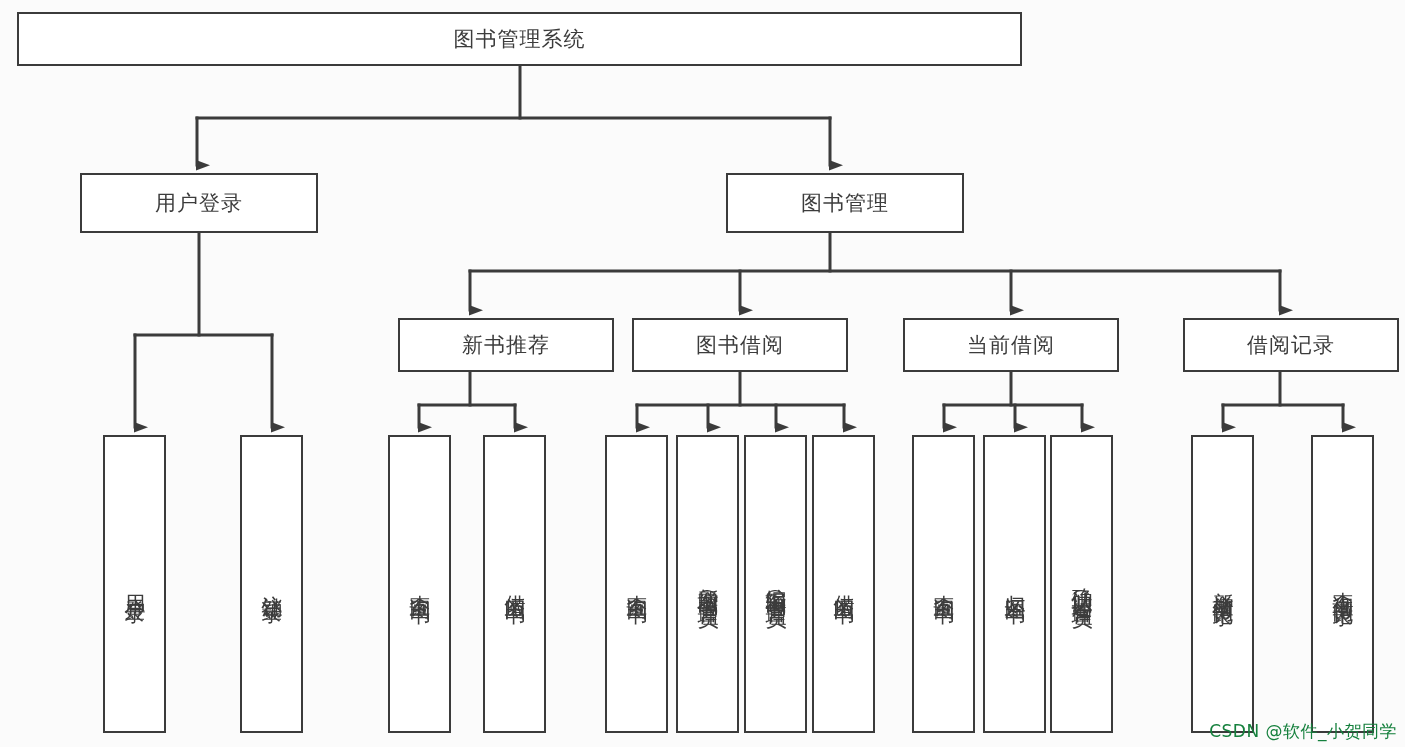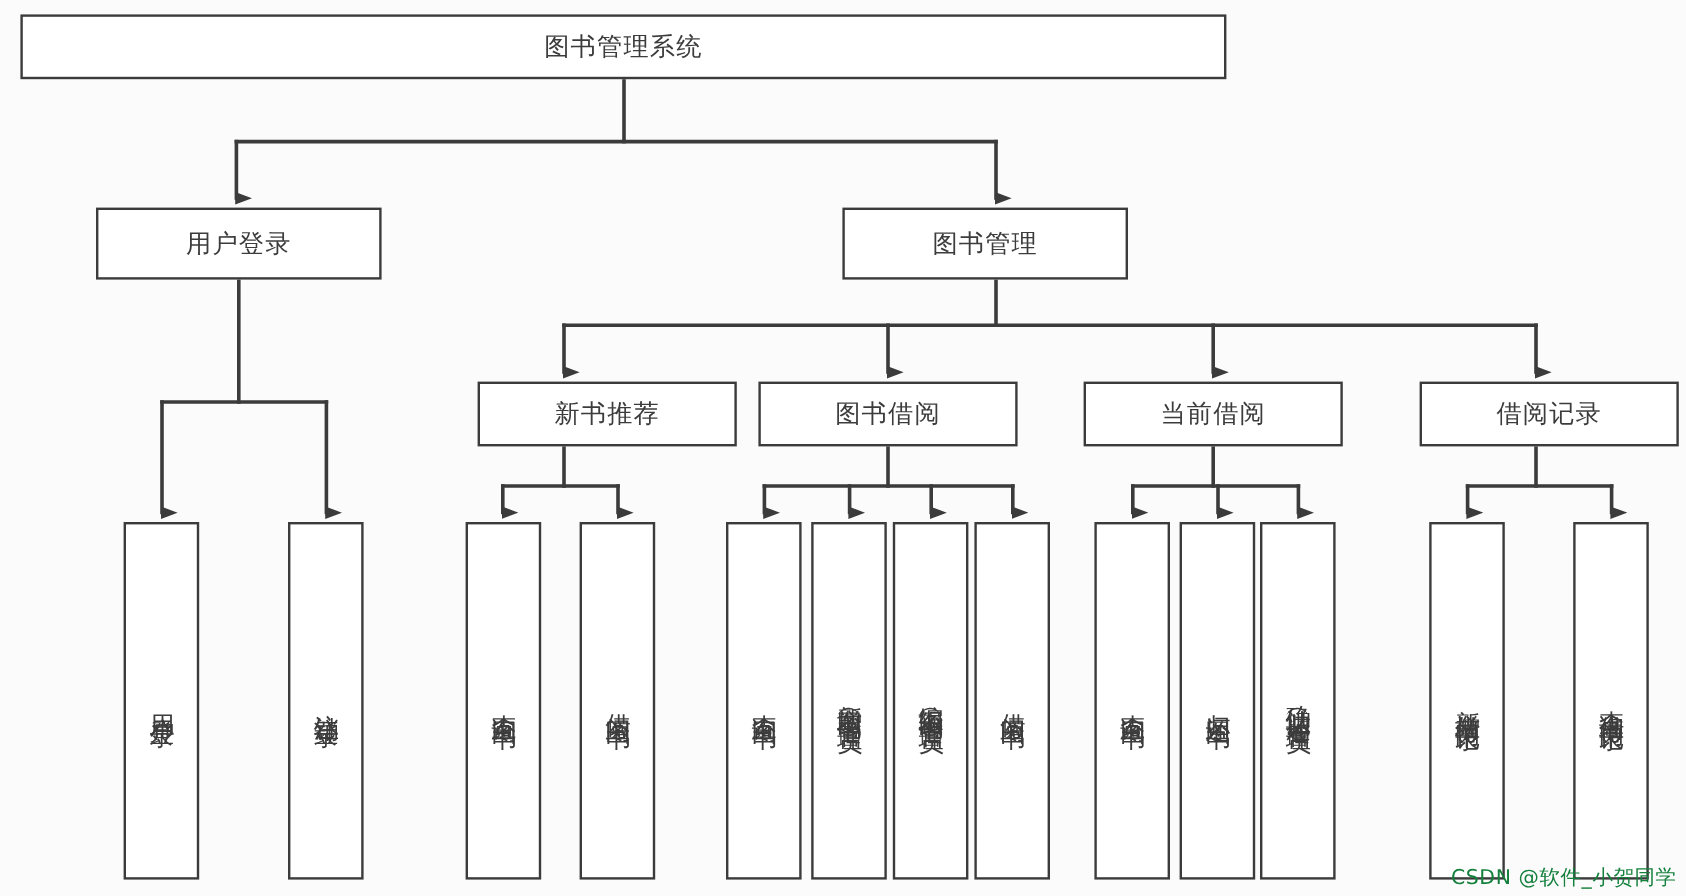--- a/index.html
+++ b/index.html
@@ -119,21 +119,21 @@
     </g>
   </svg>
 
   <div class="node h" style="left:17px; top:12px; width:1005px; height:54px;">
     <span class="htext">图书管理系统</span>
   </div>
 
   <div class="node h" style="left:80px; top:173px; width:238px; height:60px;">
     <span class="htext">用户登录</span>
   </div>
-  <div class="node h" style="left:702px; top:173px; width:238px; height:60px;">
+  <div class="node h" style="left:726px; top:173px; width:238px; height:60px;">
     <span class="htext">图书管理</span>
   </div>
 
   <div class="node h" style="left:362px; top:318px; width:216px; height:54px;margin-left:36px;">
     <span class="htext">新书推荐</span>
   </div>
   <div class="node h" style="left:632px; top:318px; width:216px; height:54px;">
     <span class="htext">图书借阅</span>
   </div>
   <div class="node h" style="left:903px; top:318px; width:216px; height:54px;">

